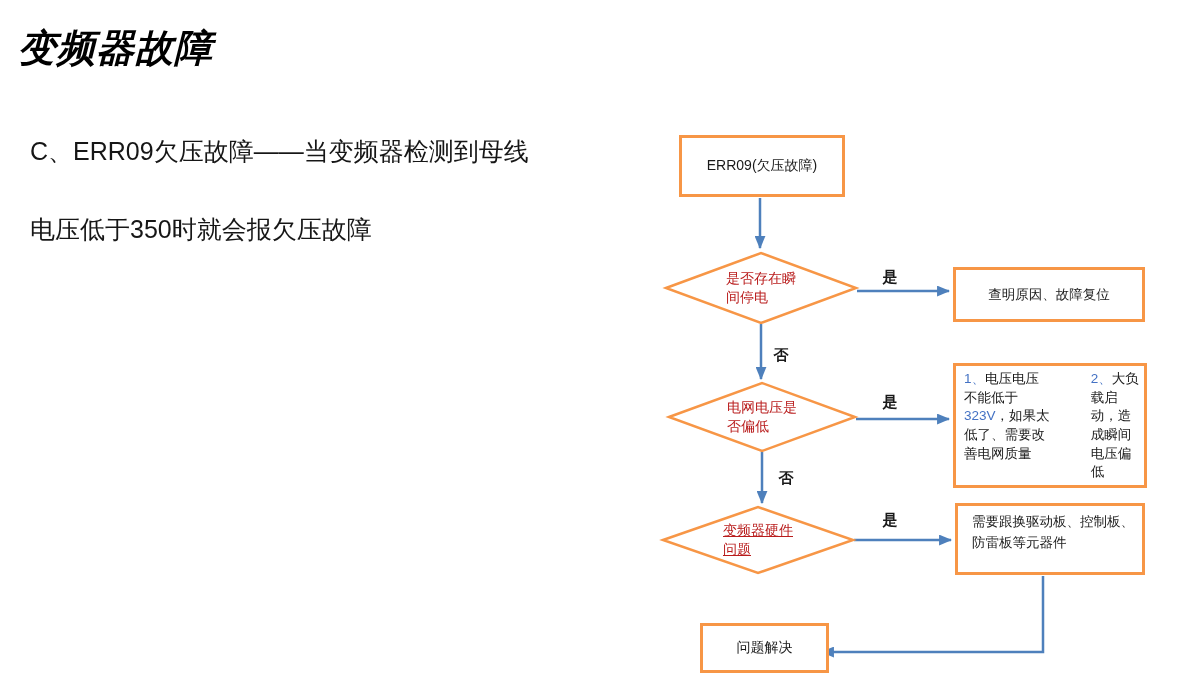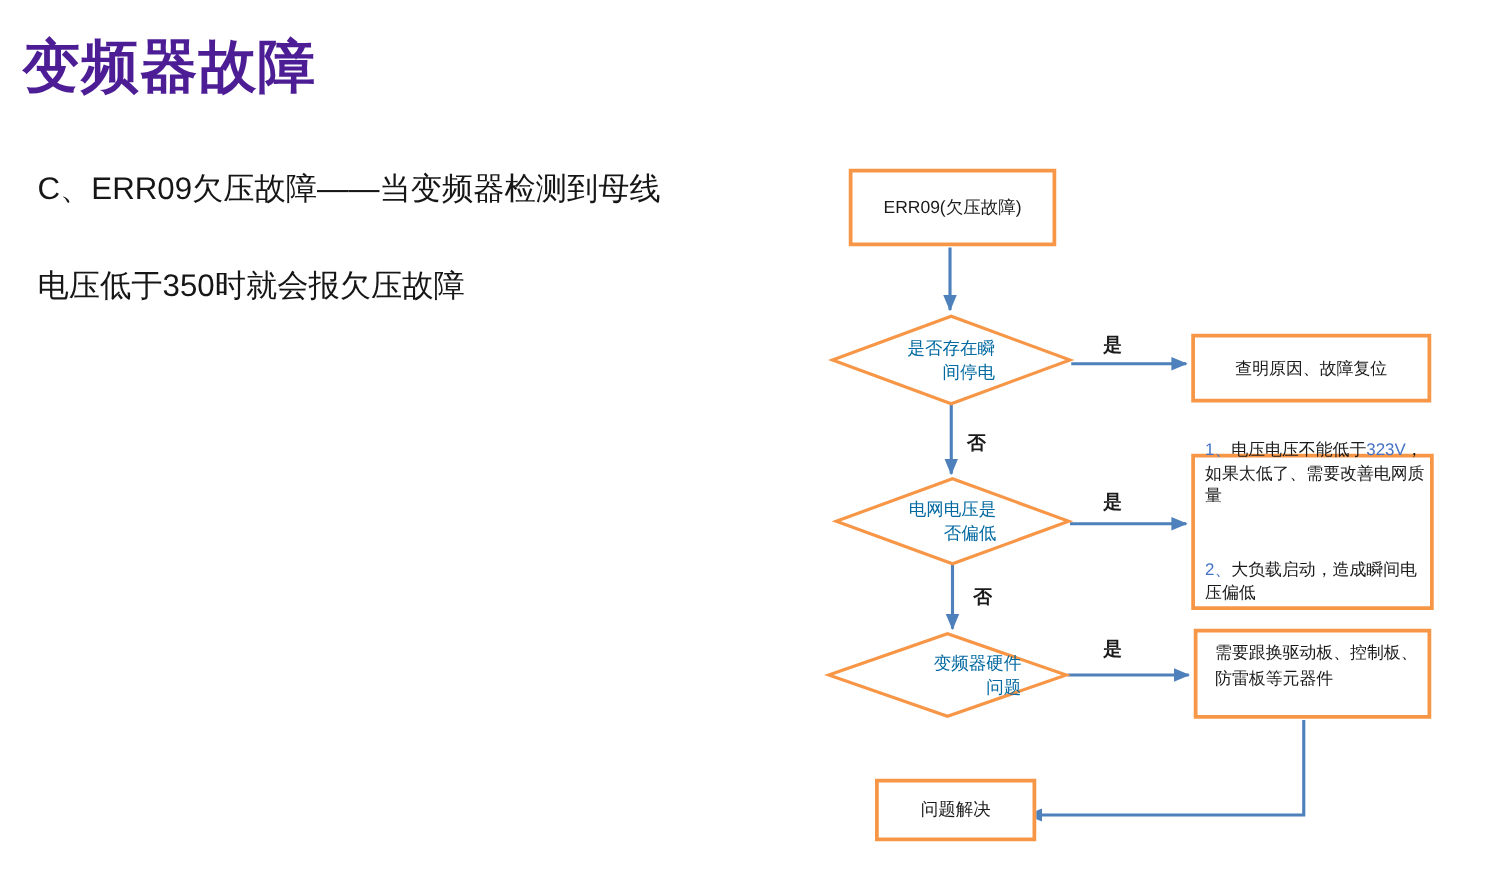--- a/index.html
+++ b/index.html
@@ -3,59 +3,60 @@
 <meta charset="utf-8">
 <style>
   html,body { margin:0; padding:0; background:#fff; }
   .stage {
     position:relative; width:1200px; height:700px; background:#ffffff;
     font-family:"Liberation Sans","DejaVu Sans",sans-serif; overflow:hidden;
     color:#1a1a1a;
   }
   .title {
     position:absolute; left:18px; top:26px; margin:0;
-    font-size:46px; font-weight:800; color:#4c1d95; letter-spacing:1px;
+    font-size:38px; font-weight:800; color:#000000; letter-spacing:1px;
     line-height:1.2;
+    font-style:italic;
   }
   .desc {
     position:absolute; left:30px; font-size:25px; font-weight:400;
     color:#161616; white-space:nowrap; line-height:1.2;
   }
   .desc.l1 { top:136px; }
   .desc.l2 { top:214px; }
 
   svg.connectors { position:absolute; left:0; top:0; width:1200px; height:700px; }
 
   .box {
     position:absolute; box-sizing:border-box; background:#fff;
     border:3px solid #F79646; display:flex; align-items:center;
     justify-content:center; text-align:center; font-size:14px; color:#1a1a1a;
   }
   .box-start { left:679px; top:135px; width:166px; height:62px; }
   .box-a     { left:953px; top:267px; width:192px; height:55px; font-size:13.5px; }
   .box-b     {
     left:953px; top:363px; width:194px; height:125px; font-size:13.5px;
-    flex-direction:column; align-items:flex-start; justify-content:center;
+    align-items:flex-start; justify-content:center;
     text-align:left; padding:4px 3px 20px 8px; line-height:1.38;gap:40px;
   }
   .box-c     {
     left:955px; top:503px; width:190px; height:72px; font-size:13.5px;
     justify-content:flex-start; text-align:left; padding:4px 4px 17px 14px;
     line-height:1.55;
   }
   .box-end   { left:700px; top:623px; width:129px; height:50px; }
 
   .dtext {
     position:absolute; display:flex; align-items:center; justify-content:center;
-    text-align:right; white-space:pre-line; font-size:14px; line-height:1.35;
-    color:#0369a1; width:140px; height:52px;
+    text-align:left; white-space:pre-line; font-size:14px; line-height:1.35;
+    color:#b91c1c; width:140px; height:52px;
   }
   .dtext.d1 { left:691px; top:262px; }
   .dtext.d2 { left:692px; top:391px; }
-  .dtext.d3 { left:712px; top:514px; }
+  .dtext.d3 { left:688px; top:514px;text-decoration:underline; }
 
   .lbl {
     position:absolute; font-size:15px; font-weight:600; color:#1a1a1a;
     width:30px; text-align:center; line-height:1;
   }
   .lbl.yes1 { left:875px; top:269px; }
   .lbl.no1  { left:766px; top:347px; }
   .lbl.yes2 { left:875px; top:394px; }
   .lbl.no2  { left:771px; top:470px; }
   .lbl.yes3 { left:875px; top:512px; }

